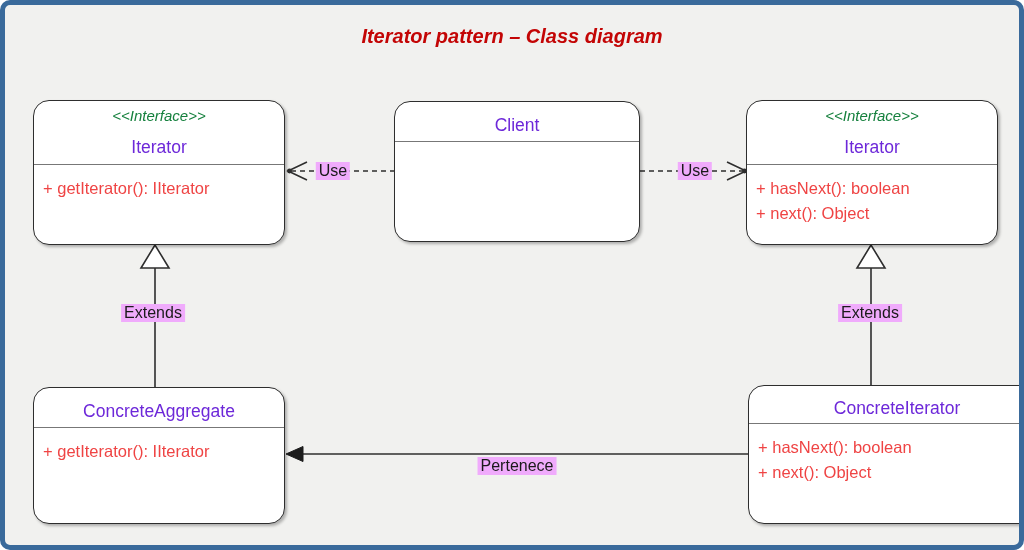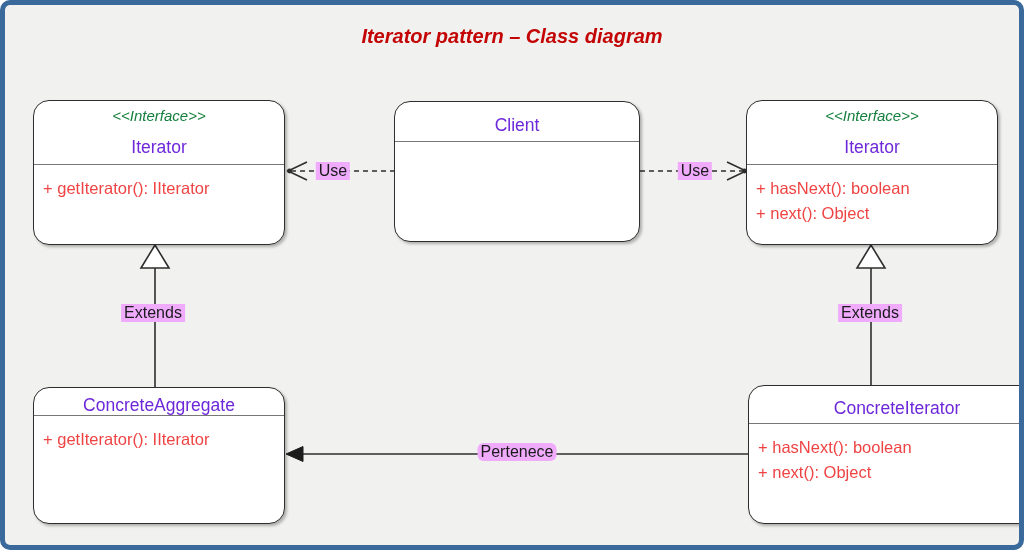--- a/index.html
+++ b/index.html
@@ -81,38 +81,38 @@
   }
 
   
   .box-aggregate          { left: 28px;  top: 95px;  width: 252px; height: 145px; }
   .box-aggregate .uml-header          { height: 64px; }
   .box-client             { left: 389px; top: 96px;  width: 246px; height: 141px; }
   .box-client .uml-header             { height: 40px; }
   .box-iiterator          { left: 741px; top: 95px;  width: 252px; height: 145px; }
   .box-iiterator .uml-header          { height: 64px; }
   .box-concrete-aggregate { left: 28px;  top: 382px; width: 252px; height: 137px; }
-  .box-concrete-aggregate .uml-header { height: 28px; }
+  .box-concrete-aggregate .uml-header { height: 40px; }
   .box-concrete-iterator  { left: 743px; top: 380px; width: 298px; height: 139px; }
   .box-concrete-iterator .uml-header  { height: 38px; }
 
   .lbl {
     position: absolute;
     transform: translate(-50%, -50%);
     background: #f0abfc;
     padding: 0 3px;
     font-size: 16px;
     color: #1a1a1a;
     white-space: nowrap;
   }
   .lbl-use-left     { left: 328px; top: 166px; }
   .lbl-use-right    { left: 690px; top: 166px; }
   .lbl-extends-left { left: 148px; top: 308px; }
   .lbl-extends-right{ left: 865px; top: 308px; }
-  .lbl-pertenece    { left: 512px; top: 447px; border-radius: 6px; }
+  .lbl-pertenece    { left: 512px; top: 461px; }
 </style>
 </head>
 <body>
 
 <div class="frame">
 
   <div class="diagram-title">Iterator pattern – Class diagram</div>
 
   <svg class="wires" viewBox="0 0 1024 550" xmlns="http://www.w3.org/2000/svg">
 

